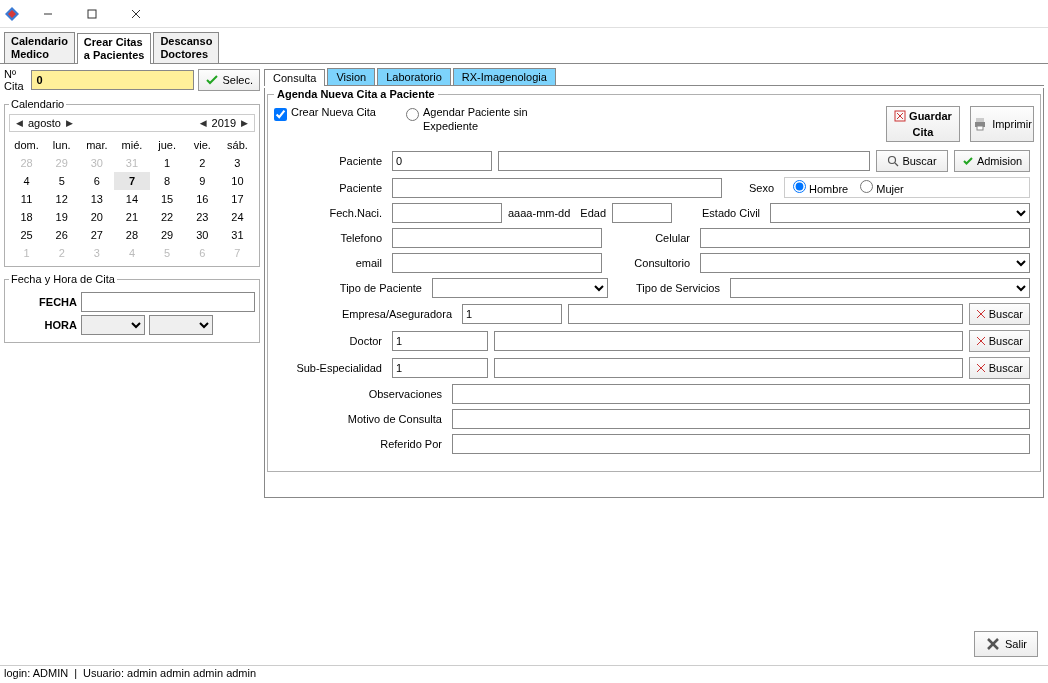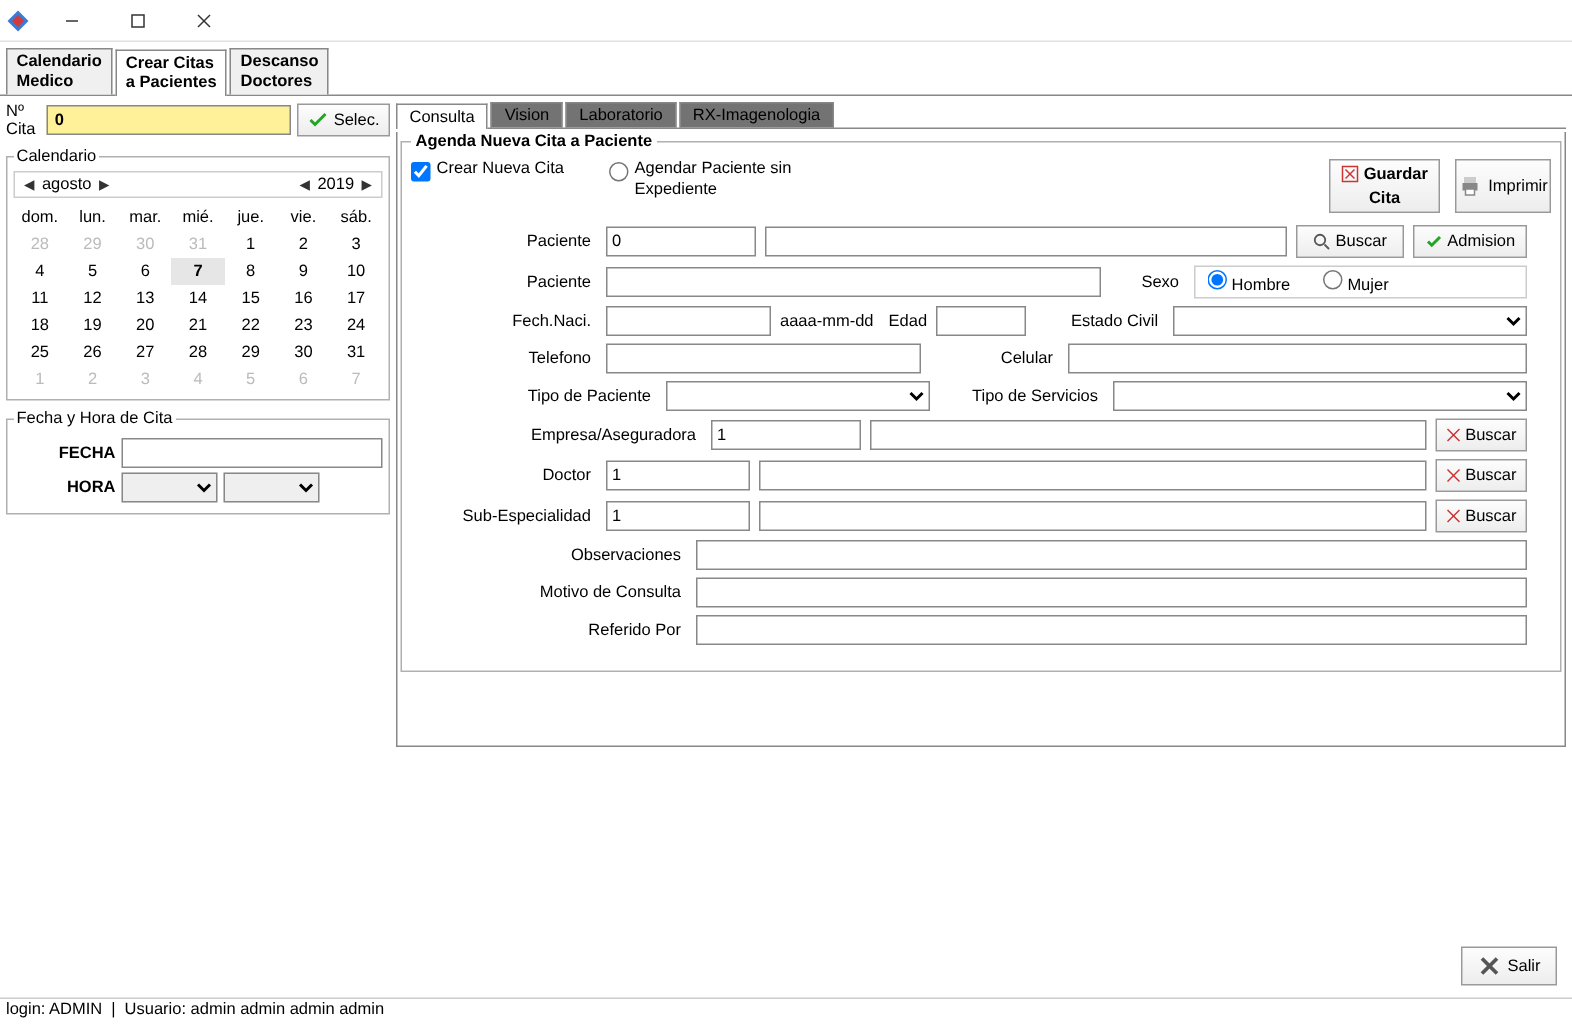--- a/index.html
+++ b/index.html
@@ -39,39 +39,39 @@
 table.caltable td.other { color: #bbb; }
 table.caltable td.today { font-weight: bold; background: #e6e6e6; }
 
 .fhrow { display: flex; align-items: center; margin: 3px 0; gap: 4px; }
 .fhrow .lbl { width: 68px; text-align: right; font-weight: bold; font-size: 11px; }
 .fhrow .inp { border: 1px solid #888; height: 20px; padding: 1px 3px; }
 
 
 .rightcol { flex: 1; }
 .subtabs { display: flex; border-bottom: 1px solid #888; }
-.subtabs .stab { border: 1px solid #888; border-bottom: none; padding: 2px 8px; background: #737373; margin-right: 2px; cursor: default; }
+.subtabs .stab { border: 1px solid #888; border-bottom: none; padding: 2px 8px; background: #7dd3fc; margin-right: 2px; cursor: default; }
 .subtabs .stab.active { background: #fff; position: relative; top: 1px; }
 
 .formarea { border: 1px solid #888; border-top: none; padding: 0; position: relative; height: 410px; }
 
 fieldset.agenda { border: 1px solid #b0b0b0; margin: 2px; padding: 6px 6px 12px 6px; }
 fieldset.agenda legend { font-size: 11px; font-weight: bold; padding: 0 3px; }
 
 .toprow { display: flex; align-items: flex-start; gap: 10px; margin-bottom: 8px; }
 .radiolike { display: flex; align-items: flex-start; gap: 4px; max-width: 150px; }
 .radiolike input { margin-top: 2px; }
 .radiolike .rlbl { line-height: 1.2; }
 
 .btnbig { display: flex; align-items: center; justify-content: center; gap: 4px; border: 1px solid #999; background: linear-gradient(#fdfdfd,#ededed); padding: 2px 6px; cursor: default; }
 .btn-guardar { width: 74px; height: 36px; flex-direction: column; line-height: 1.1; }
 .btn-guardar .b { font-weight: bold; }
 .btn-imprimir { width: 64px; height: 36px; }
 
-.frow { display: flex; align-items: center; margin: 5px 16px; gap: 6px; }
+.frow { display: flex; align-items: center; margin: 5px 4px; gap: 6px; }
 .flbl { width: 108px; text-align: right; padding-right: 4px; }
 .finput { border: 1px solid #888; height: 20px; padding: 1px 3px; background: #fff; }
 .fselect { border: 1px solid #888; height: 20px; background: #fff; }
 .fbtn { display: flex; align-items: center; gap: 3px; border: 1px solid #999; background: linear-gradient(#fdfdfd,#ededed); padding: 1px 6px; height: 22px; cursor: default; min-width: 60px; justify-content: center; }
 
 .salir { position: absolute; right: 10px; bottom: 26px; display: flex; align-items: center; gap: 4px; border: 1px solid #999; background: linear-gradient(#fdfdfd,#ededed); padding: 4px 10px; cursor: default; }
 
 .statusbar { position: absolute; left: 0; right: 0; bottom: 0; height: 18px; border-top: 1px solid #ccc; background: #fff; font-size: 11px; padding: 1px 4px; display: flex; gap: 6px; }
 
 svg { display: block; }
@@ -293,21 +293,21 @@
                 </svg>
               </span>
             <span>Admision</span>
           </div>
         </div>
 
         <div class="frow">
           <span class="flbl">Paciente</span>
           <input class="finput" style="width: 330px;">
           <span style="width:50px;text-align:right;padding-right:4px">Sexo</span>
-          <div style="border:1px solid #ccc;padding:2px 8px;display:flex;gap:22px;flex:1">
+          <div style="border:1px solid #ccc;padding:2px 8px;display:flex;gap:12px;flex:1">
             <label><input type="radio" name="sexo" checked="" style=""> <span>Hombre</span></label>
             <label><input type="radio" name="sexo" style=""> <span>Mujer</span></label>
           </div>
         </div>
 
         <div class="frow">
           <span class="flbl">Fech.Naci.</span>
           <input class="finput" style="width: 110px;">
           <span>aaaa-mm-dd</span>
           <span style="margin-left:4px">Edad</span>
@@ -316,20 +316,26 @@
           <select class="fselect" style="flex:1"></select>
         </div>
 
         <div class="frow">
           <span class="flbl">Telefono</span>
           <input class="finput" style="width: 210px;">
           <span style="width:86px;text-align:right;padding-right:4px">Celular</span>
           <input class="finput" style="flex: 1 1 0%;">
         </div>
 
+        <div class="frow">
+          <span class="flbl">email</span>
+          <input class="finput" style="width: 210px;">
+          <span style="width:86px;text-align:right;padding-right:4px">Consultorio</span>
+          <select class="fselect" style="flex:1"></select>
+        </div>
 
         <div class="frow">
           <span style="width:148px;text-align:right;padding-right:4px">Tipo de Paciente</span>
           <select class="fselect" style="width:176px"></select>
           <span style="width:110px;text-align:right;padding-right:4px">Tipo de Servicios</span>
           <select class="fselect" style="flex:1"></select>
         </div>
 
         <div class="frow">
           <span style="width:178px;text-align:right;padding-right:4px">Empresa/Aseguradora</span>

